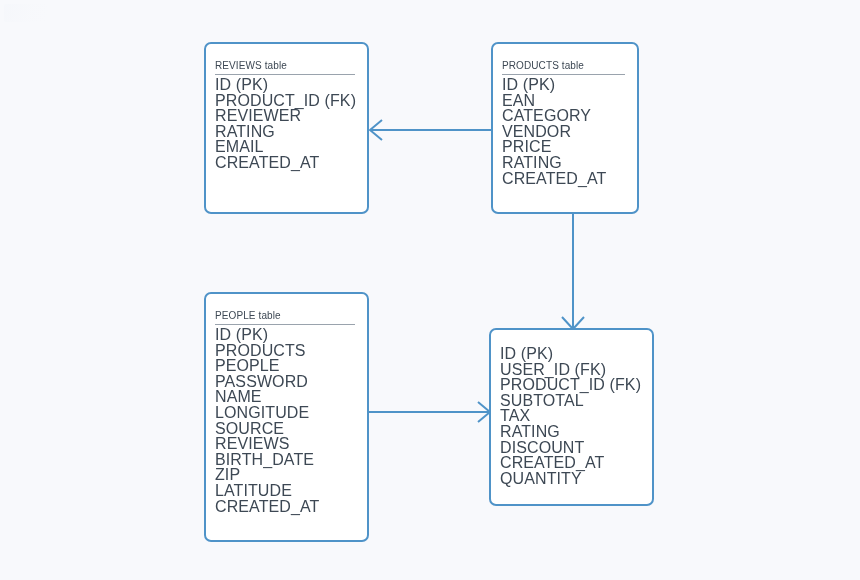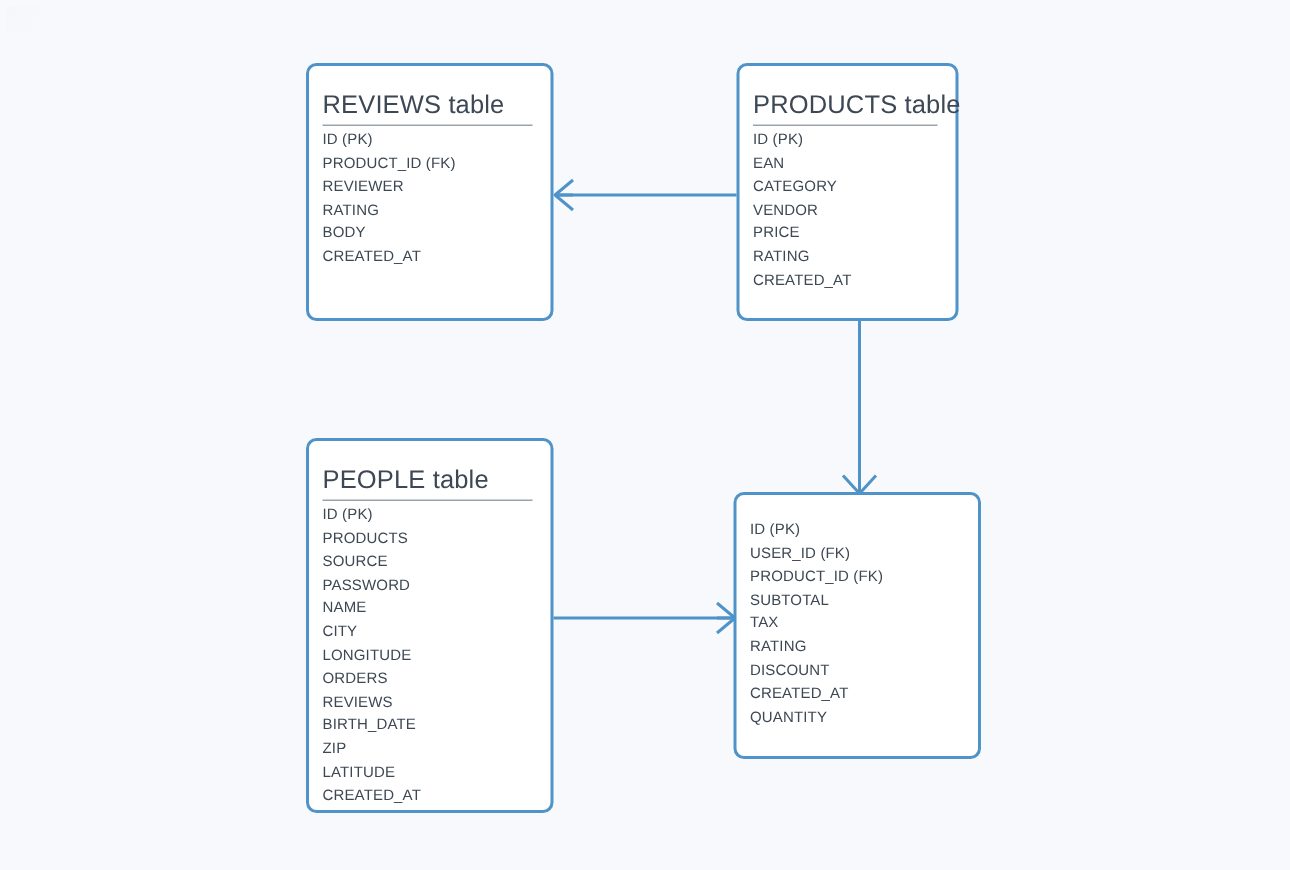--- a/index.html
+++ b/index.html
@@ -34,35 +34,35 @@
     background: #ffffff;
     border: 2px solid #4f93c8;
     border-radius: 7px;
     box-sizing: border-box;
     z-index: 2;
   }
   .entity-inner {
     padding: 16px 12px 10px 9px;
   }
   .entity-title {
-    font-size: 17px;
+    font-size: 10px;
     color: #3d4854;
     letter-spacing: 0.1px;
     padding-bottom: 3px;
     border-bottom: 1px solid #9aa3ad;
     margin-bottom: 2px;
     white-space: nowrap;
   }
   .field-list {
     list-style: none;
     margin: 0;
     padding: 0;
   }
   .field {
-    font-size: 10px;
+    font-size: 16px;
     color: #3d4854;
     line-height: 15.6px;
     letter-spacing: 0.1px;
     white-space: nowrap;
   }
   .corner-mark {
     position: absolute;
     left: 4px;
     top: 4px;
     width: 44px;
@@ -100,21 +100,21 @@
   </svg>
 
   <div class="entity" style="left: 204px; top: 42px; width: 165px; height: 172px;">
     <div class="entity-inner">
       <div class="entity-title">REVIEWS table</div>
       <ul class="field-list">
           <li class="field">ID (PK)</li>
           <li class="field">PRODUCT_ID (FK)</li>
           <li class="field">REVIEWER</li>
           <li class="field">RATING</li>
-          <li class="field">BODY</li>
+          <li class="field">EMAIL</li>
           <li class="field">CREATED_AT</li>
         </ul>
     </div>
   </div>
 
   <div class="entity" style="left: 491px; top: 42px; width: 148px; height: 172px;">
     <div class="entity-inner">
       <div class="entity-title">PRODUCTS table</div>
       <ul class="field-list">
           <li class="field">ID (PK)</li>
@@ -127,26 +127,25 @@
         </ul>
     </div>
   </div>
 
   <div class="entity" style="left: 204px; top: 292px; width: 165px; height: 250px;">
     <div class="entity-inner">
       <div class="entity-title">PEOPLE table</div>
       <ul class="field-list">
           <li class="field">ID (PK)</li>
           <li class="field">PRODUCTS</li>
-          <li class="field">SOURCE</li>
+          <li class="field">PEOPLE</li>
           <li class="field">PASSWORD</li>
           <li class="field">NAME</li>
-          <li class="field">CITY</li>
           <li class="field">LONGITUDE</li>
-          <li class="field">ORDERS</li>
+          <li class="field">SOURCE</li>
           <li class="field">REVIEWS</li>
           <li class="field">BIRTH_DATE</li>
           <li class="field">ZIP</li>
           <li class="field">LATITUDE</li>
           <li class="field">CREATED_AT</li>
         </ul>
     </div>
   </div>
 
   <div class="entity" style="left: 489px; top: 328px; width: 165px; height: 178px;">

